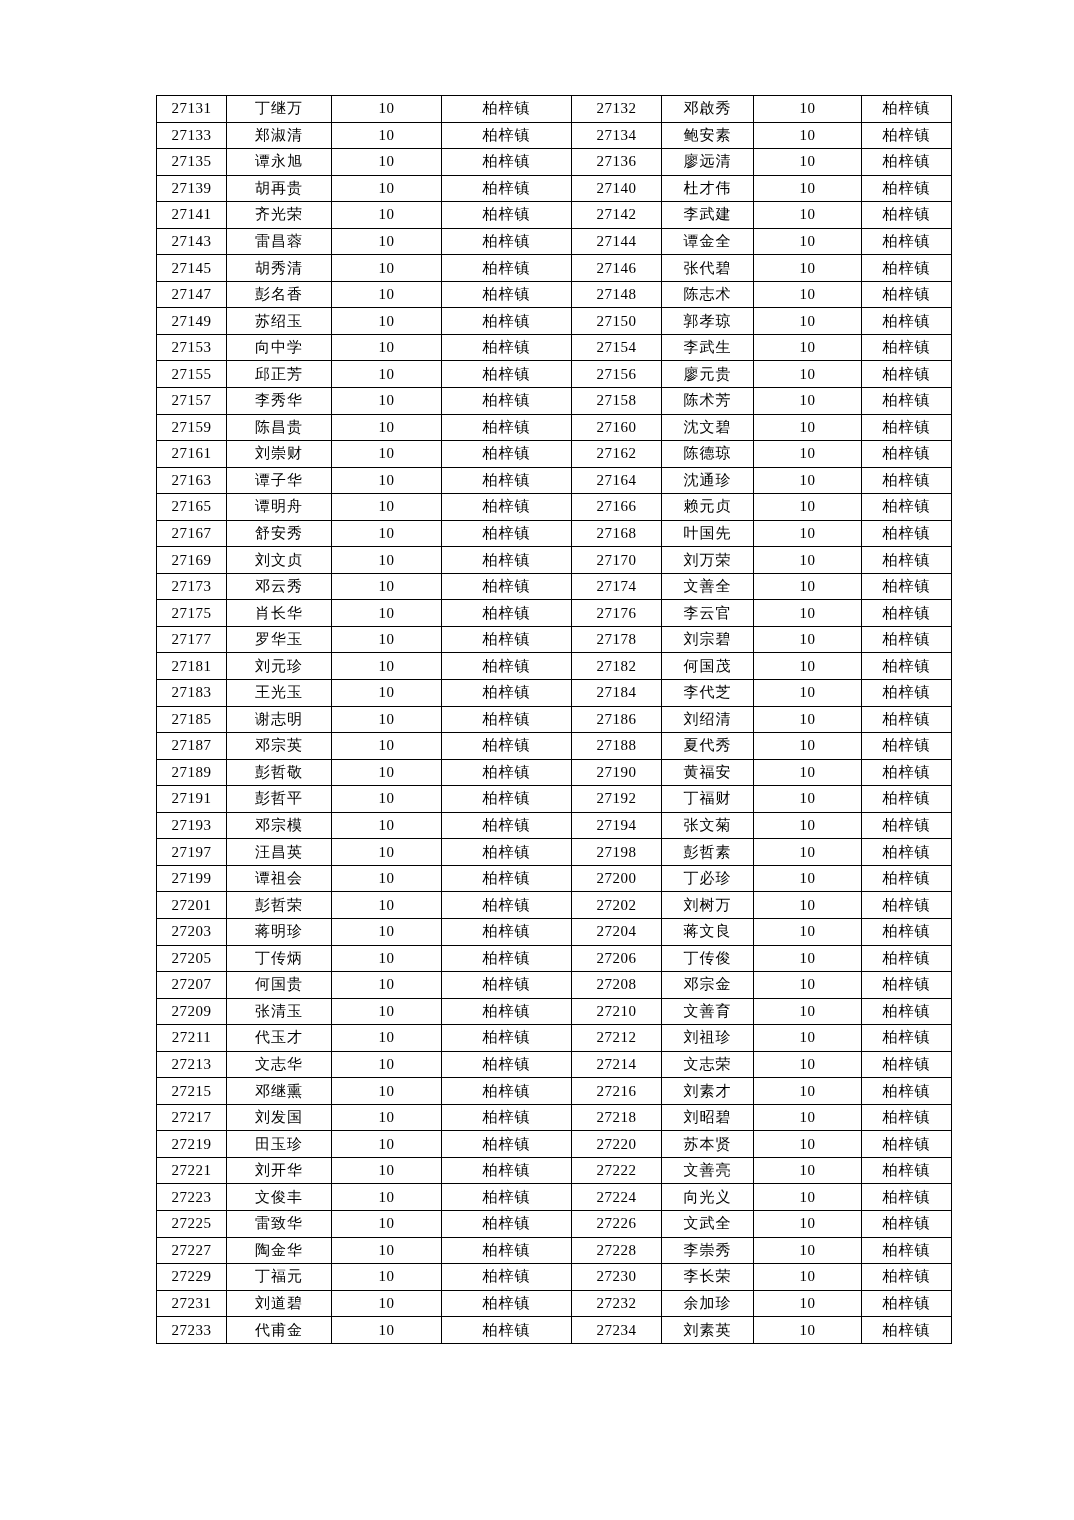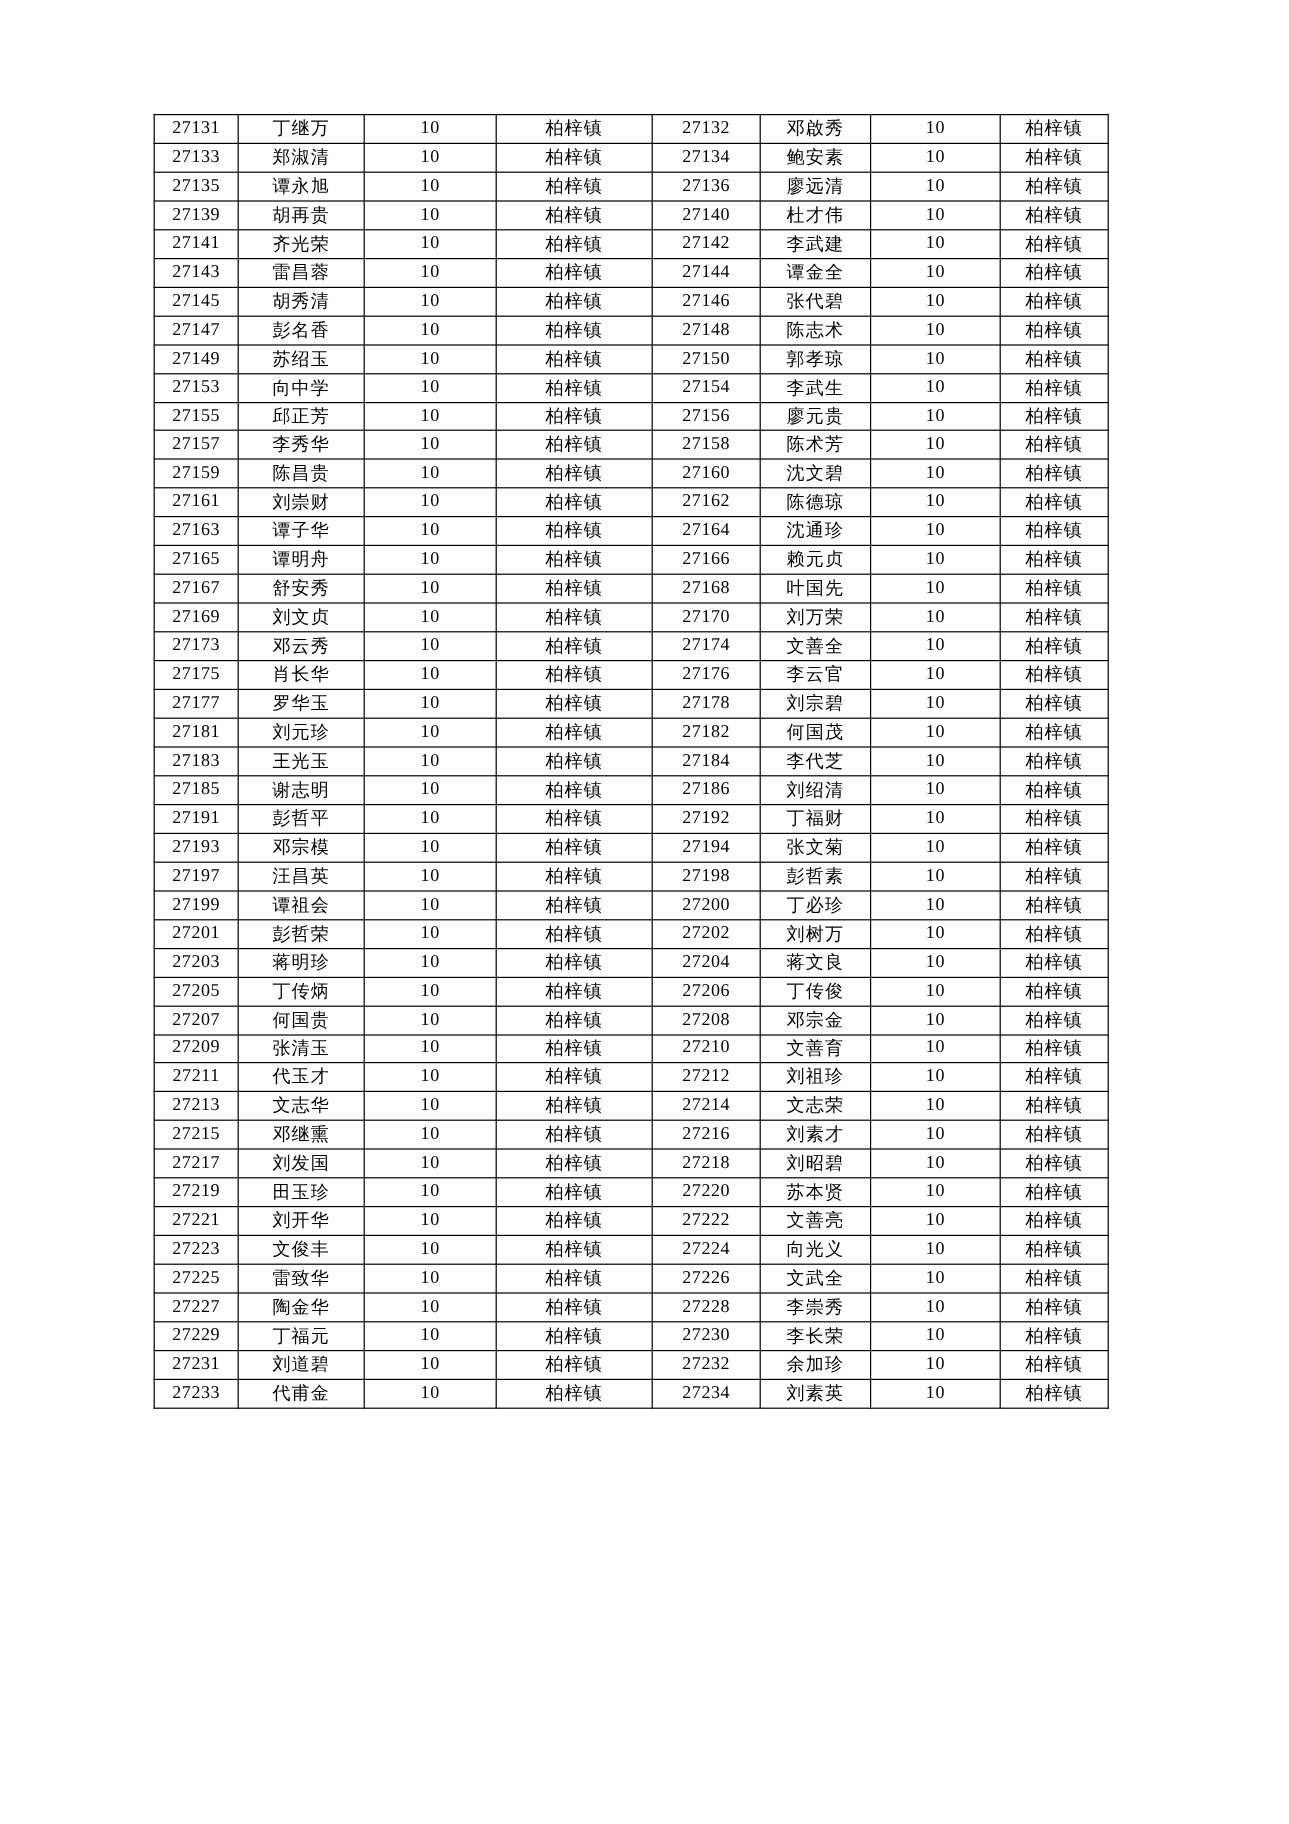--- a/index.html
+++ b/index.html
@@ -10,24 +10,24 @@
   }
   .page {
     position: relative;
     width: 1074px;
     height: 1520px;
     background: #ffffff;
     overflow: hidden;
   }
   table.roster {
     position: absolute;
-    left: 128px;
+    left: 156px;
     top: 95px;
     width: 795px;
-    height: 1079px;
+    height: 1249px;
     border-collapse: collapse;
     table-layout: fixed;
     padding-left: 34px;
   }
   table.roster td {
     border: 1px solid #000000;
     text-align: center;
     vertical-align: middle;
     font-size: 15px;
     color: #000000;
@@ -290,20 +290,40 @@
           <td class="num">27185</td>
           <td>谢志明</td>
           <td class="num">10</td>
           <td>柏梓镇</td>
           <td class="num">27186</td>
           <td>刘绍清</td>
           <td class="num">10</td>
           <td>柏梓镇</td>
         </tr>
         <tr>
+          <td class="num">27187</td>
+          <td>邓宗英</td>
+          <td class="num">10</td>
+          <td>柏梓镇</td>
+          <td class="num">27188</td>
+          <td>夏代秀</td>
+          <td class="num">10</td>
+          <td>柏梓镇</td>
+        </tr>
+        <tr>
+          <td class="num">27189</td>
+          <td>彭哲敬</td>
+          <td class="num">10</td>
+          <td>柏梓镇</td>
+          <td class="num">27190</td>
+          <td>黄福安</td>
+          <td class="num">10</td>
+          <td>柏梓镇</td>
+        </tr>
+        <tr>
           <td class="num">27191</td>
           <td>彭哲平</td>
           <td class="num">10</td>
           <td>柏梓镇</td>
           <td class="num">27192</td>
           <td>丁福财</td>
           <td class="num">10</td>
           <td>柏梓镇</td>
         </tr>
         <tr>

